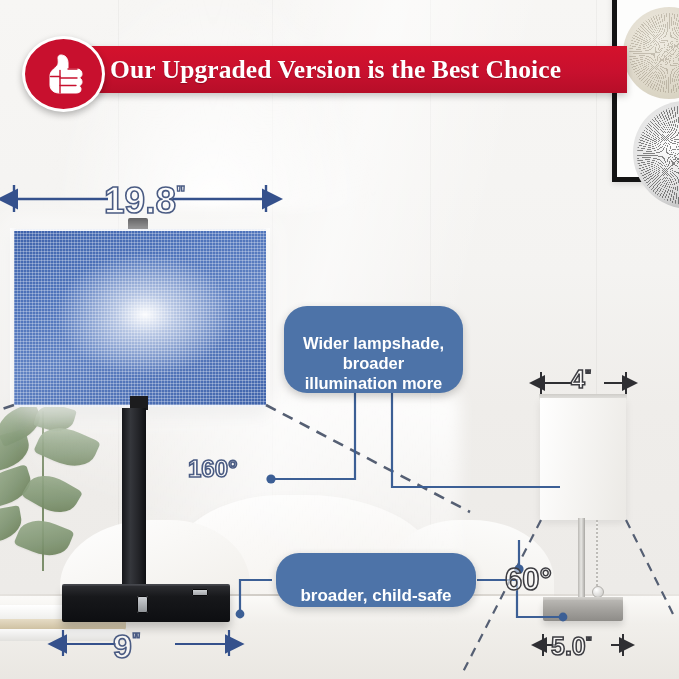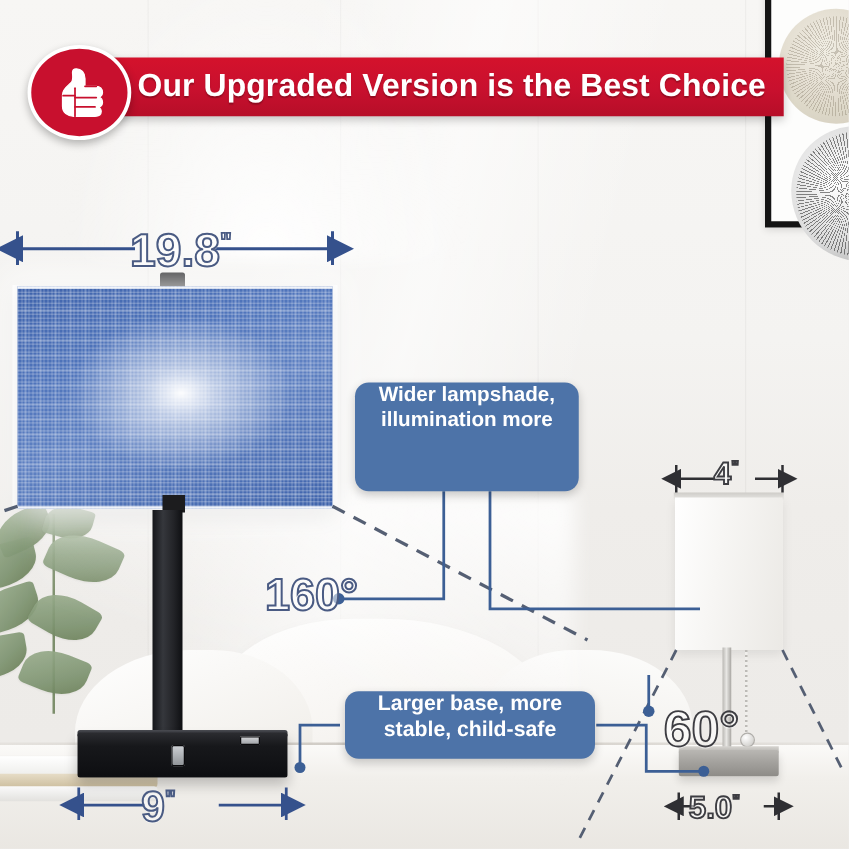--- a/index.html
+++ b/index.html
@@ -113,20 +113,21 @@
   .c-chain{position:absolute;left:596px;top:520px;width:2px;height:68px;
     background:repeating-linear-gradient(180deg,#bdbbb7 0 2px,#f0efec 2px 4px);}
   .c-chain-ball{position:absolute;left:592px;top:586px;width:10px;height:10px;border-radius:50%;
     background:radial-gradient(circle at 35% 30%,#ffffff,#c6c4c0);border:1px solid #b0aeaa;}
 
   
   .banner{position:absolute;left:52px;top:46px;width:575px;height:47px;
     background:linear-gradient(180deg,#d4122c 0%,#c8102e 55%,#b60e28 100%);
     display:flex;align-items:center;
     box-shadow:0 3px 7px rgba(0,0,0,.22);
+    font-family:Liberation Serif, serif;
   }
   .banner-text{color:#fff;font-size:25.5px;font-weight:bold;letter-spacing:.1px;
     padding-left:58px;white-space:nowrap;text-shadow:0 1px 1px rgba(0,0,0,.25);}
   .thumb-badge{position:absolute;left:22px;top:36px;width:77px;height:70px;border-radius:50%;
     background:#c8102e;border:3px solid #ffffff;box-shadow:0 3px 7px rgba(0,0,0,.28);
     display:flex;align-items:center;justify-content:center;}
   .thumb-badge svg{display:block;}
 
   
   .dimsvg{position:absolute;inset:0;width:679px;height:679px;pointer-events:none;}
@@ -134,31 +135,31 @@
   .outl{position:absolute;font-weight:bold;color:transparent;
     -webkit-text-stroke:1.6px #4a5b83;
     text-shadow:0 1px 0 rgba(255,255,255,.55);
     white-space:nowrap;}
   .outl-dark{-webkit-text-stroke:1.5px #3d3d42;}
 
   .dim-122{left:104px;top:180px;font-size:37px;}
   .dim-122 .unit{font-size:20px;vertical-align:super;-webkit-text-stroke:1.4px #4a5b83;}
   .dim-9{left:113px;top:627px;font-size:34px;}
   .dim-9 .unit{font-size:18px;vertical-align:super;}
-  .dim-160{left:212px;top:455px;font-size:36px;}
-  .dim-60{left:531px;top:562px;font-size:40px;}
+  .dim-160{left:188px;top:455px;font-size:24px;}
+  .dim-60{left:505px;top:562px;font-size:31px;}
   .dim-4{left:571px;top:365px;font-size:25px;}
   .dim-4 .unit{font-size:13px;vertical-align:super;}
   .dim-34{left:551px;top:632px;font-size:25px;}
   .dim-34 .unit{font-size:13px;vertical-align:super;}
 
   
-  .callout{position:absolute;background:#4d73a8;border-radius:11px;color:#fff;
+  .callout{position:absolute;background:#4d73a8;border-radius:23px;color:#fff;
     font-weight:bold;text-align:center;box-shadow:0 3px 8px rgba(0,0,0,.20);
-    display:flex;align-items:flex-start;justify-content:center;line-height:1.22;}
+    display:flex;align-items:flex-end;justify-content:center;line-height:1.22;}
   .callout-1{left:284px;top:306px;width:179px;height:87px;font-size:16.5px;padding:0 8px;box-sizing:border-box;}
   .callout-2{left:276px;top:553px;width:200px;height:54px;font-size:17px;padding:0 8px;box-sizing:border-box;}
 </style>
 </head>
 <body>
 
 <div class="stage">
 
   <div class="room">
     <div class="wall-panel" style="left:118px"></div>
@@ -305,27 +306,27 @@
   <div class="outl outl-dark dim-4">
     <span>4</span><span class="unit">"</span>
   </div>
   <div class="outl outl-dark dim-34">
     <span>5.0</span><span class="unit">"</span>
   </div>
 
   <div class="callout callout-1">
     <div>
       <div>Wider lampshade,</div>
+      <div>broader</div>
       <div>illumination more</div>
     </div>
   </div>
   <div class="callout callout-2">
     <div>
-      <div>Larger base, more</div>
-      <div>stable, child-safe</div>
+      <div>broader, child-safe</div>
     </div>
   </div>
 
   <div class="banner">
     <div class="banner-text">Our Upgraded Version is the Best Choice</div>
   </div>
   <div class="thumb-badge">
     <svg width="46" height="44" viewBox="0 0 46 44" aria-hidden="true">
       <g fill="#ffffff" stroke="#ffffff" stroke-width="1">
         <path d="M20 3 C24 3 27 6 27 11 L27 17 L36 17 C39 17 41 19 41 22 C41 24 40 25 38 26 C40 26 41 28 41 30 C41 32 40 33 38 34 C39 34 40 36 40 37 C40 40 38 41 35 41 L18 41 C13 41 9 38 9 33 L9 24 C9 19 13 17 16 14 C18 12 17 8 17 6 C17 4 18 3 20 3 Z"></path>

